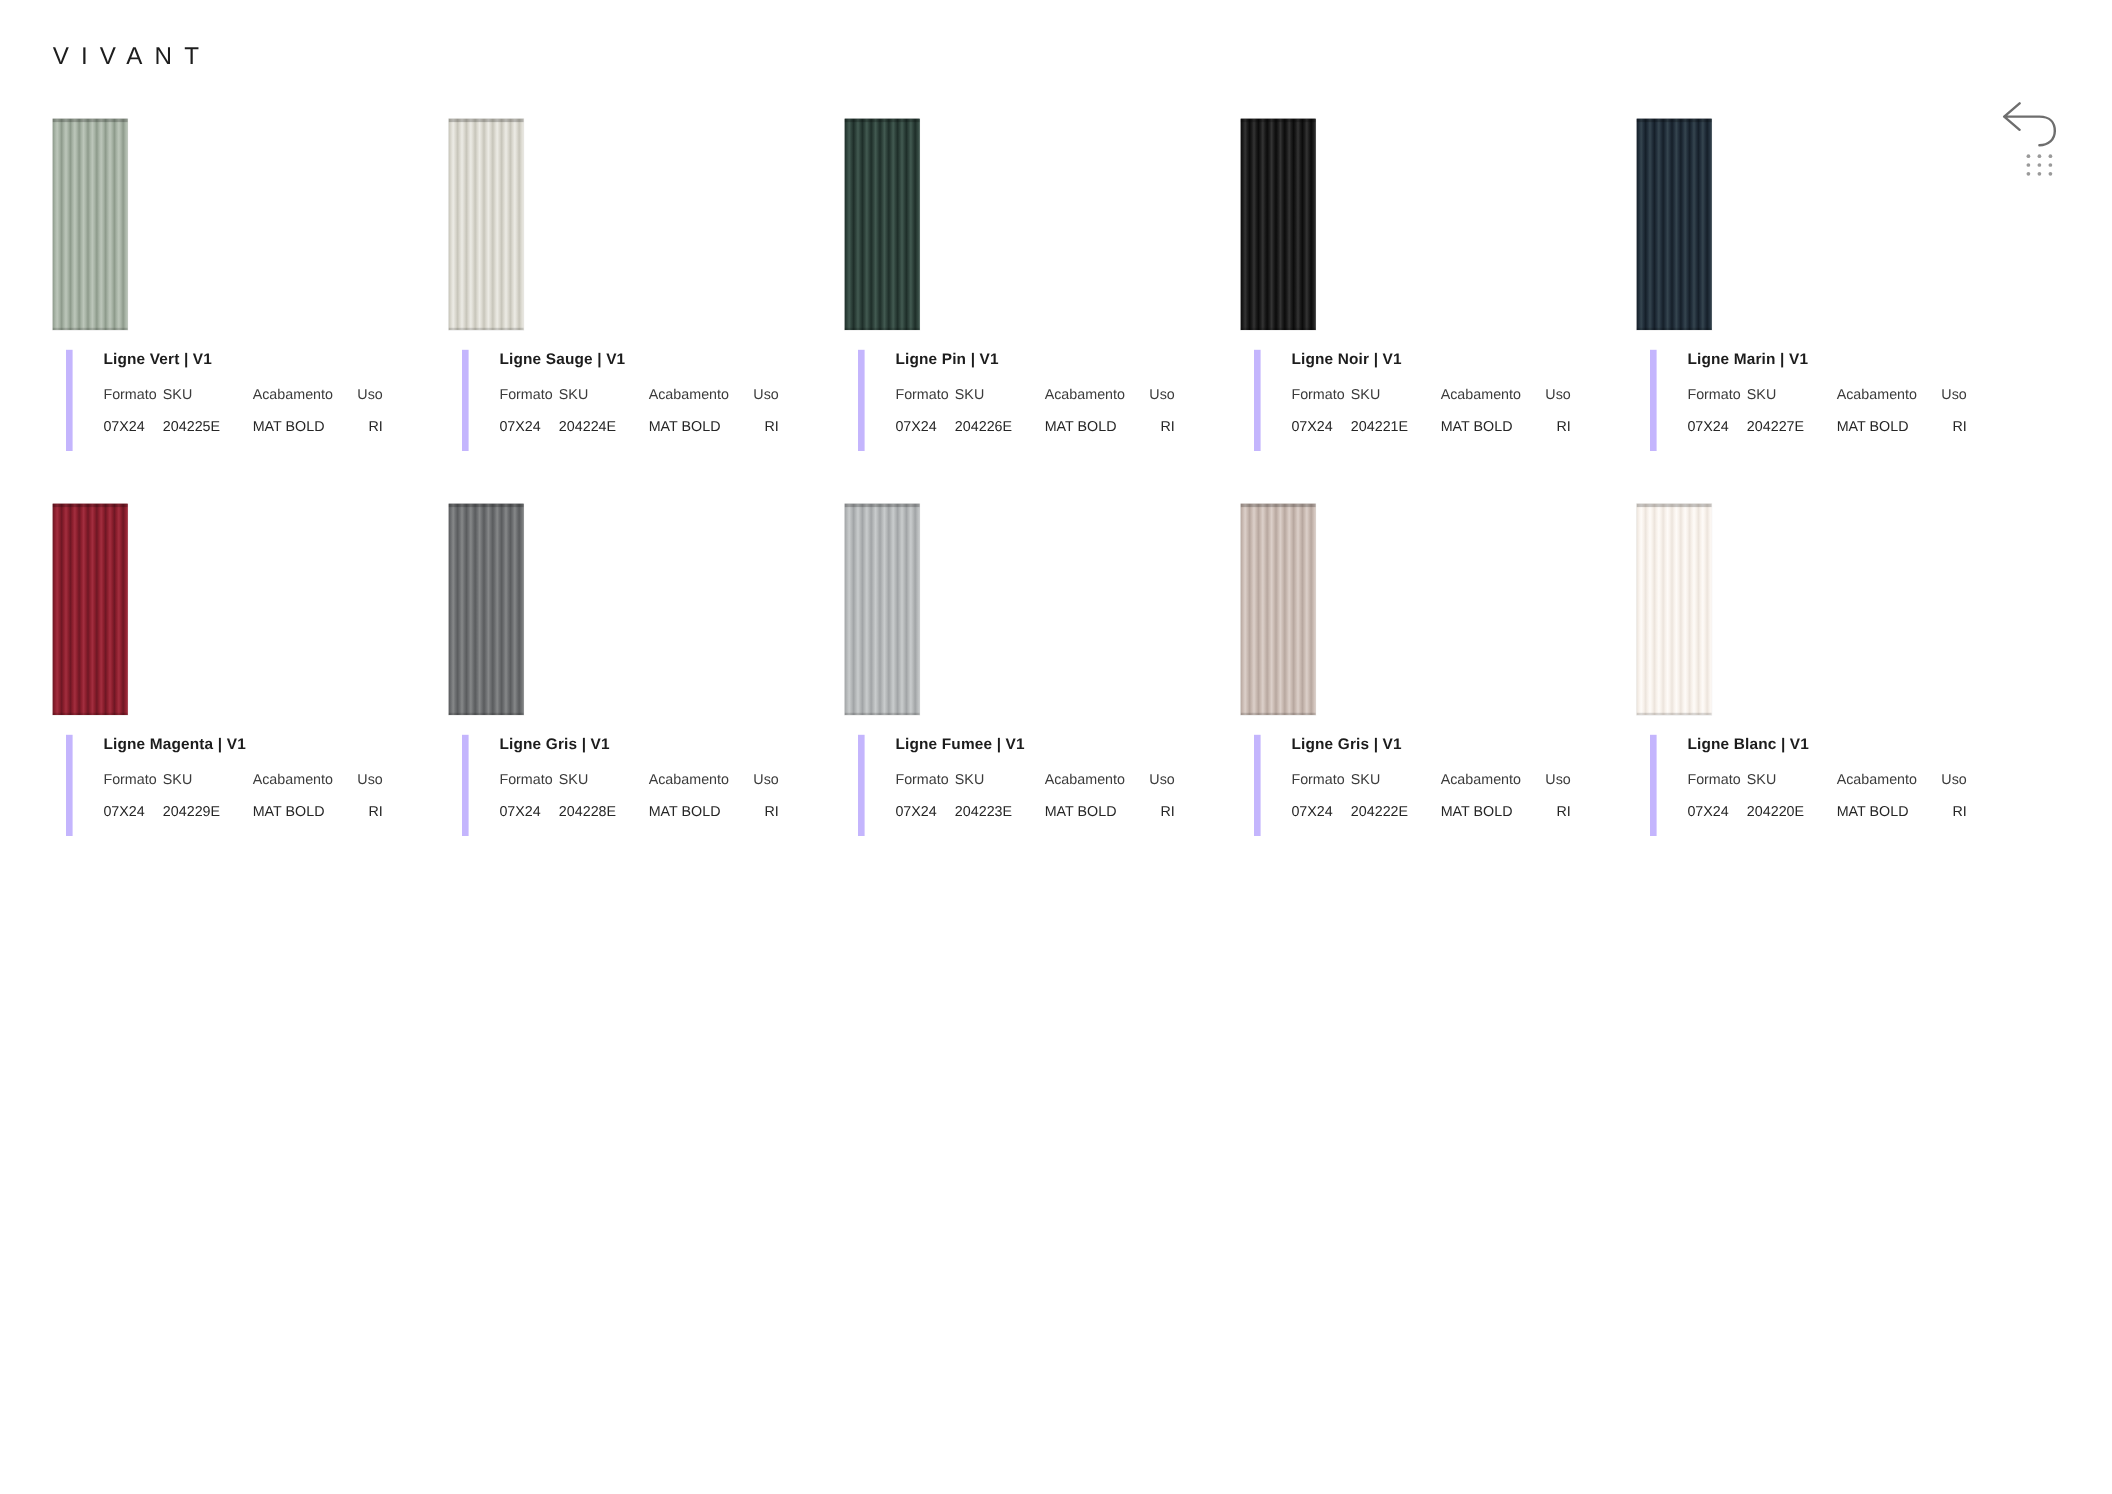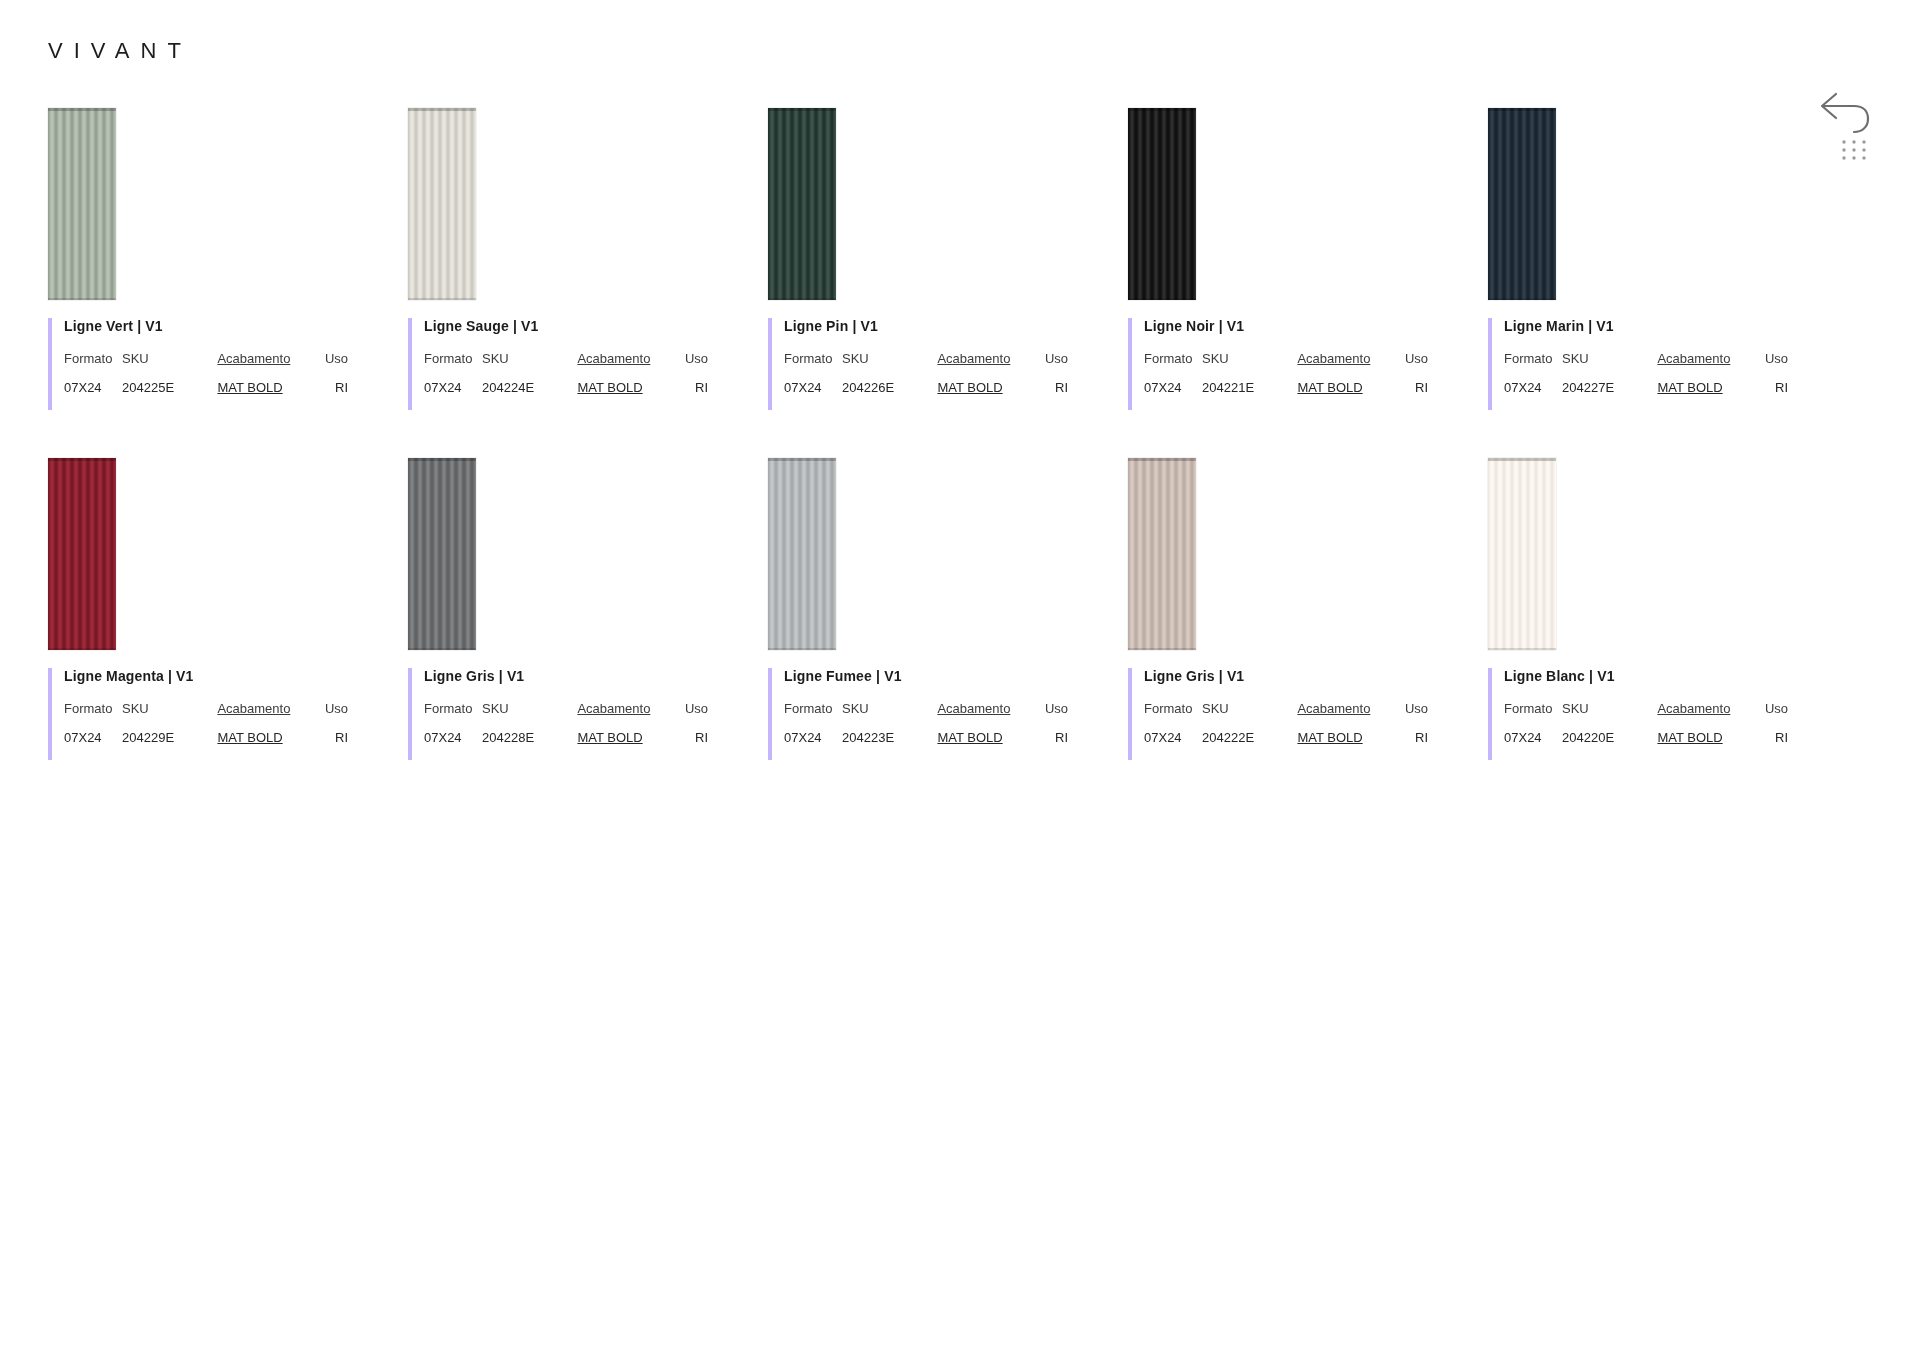--- a/index.html
+++ b/index.html
@@ -83,23 +83,24 @@
   .swatch .botcap {
     position: absolute;
     left: 0; right: 0; bottom: 0;
     height: 2px;
     background: rgba(0,0,0,0.14);
   }
 
   
   .info {
     margin-top: 18px;
-    padding-left: 12px;
-    border-left: 4px solid #c4b5fd;
+    padding-left: 28px;
+    border-left: 6px solid #c4b5fd;
     min-height: 92px;
+    margin-left: 12px;
   }
   .info .name {
     font-size: 14px;
     font-weight: 700;
     color: #1c1c1c;
     letter-spacing: 0.15px;
     white-space: nowrap;
     margin-bottom: 17px;
   }
   .spec-table {
@@ -117,21 +118,21 @@
   .spec-table td {
     font-size: 13px;
     font-weight: 400;
     color: #262626;
     text-align: left;
     padding: 0;
     white-space: nowrap;
   }
   .spec-table .c-formato { width: 56px; }
   .spec-table .c-sku     { width: 92px; }
-  .spec-table .c-acab    { width: 92px; text-decoration: underline; }
+  .spec-table .c-acab    { width: 92px; }
   .spec-table .c-uso     { width: 34px; text-align: right; }
 
   
   .structure {
     position: absolute;
     left: 48px;
     top: 1040px;
     width: 1760px;
   }
   .structure .st-title {

